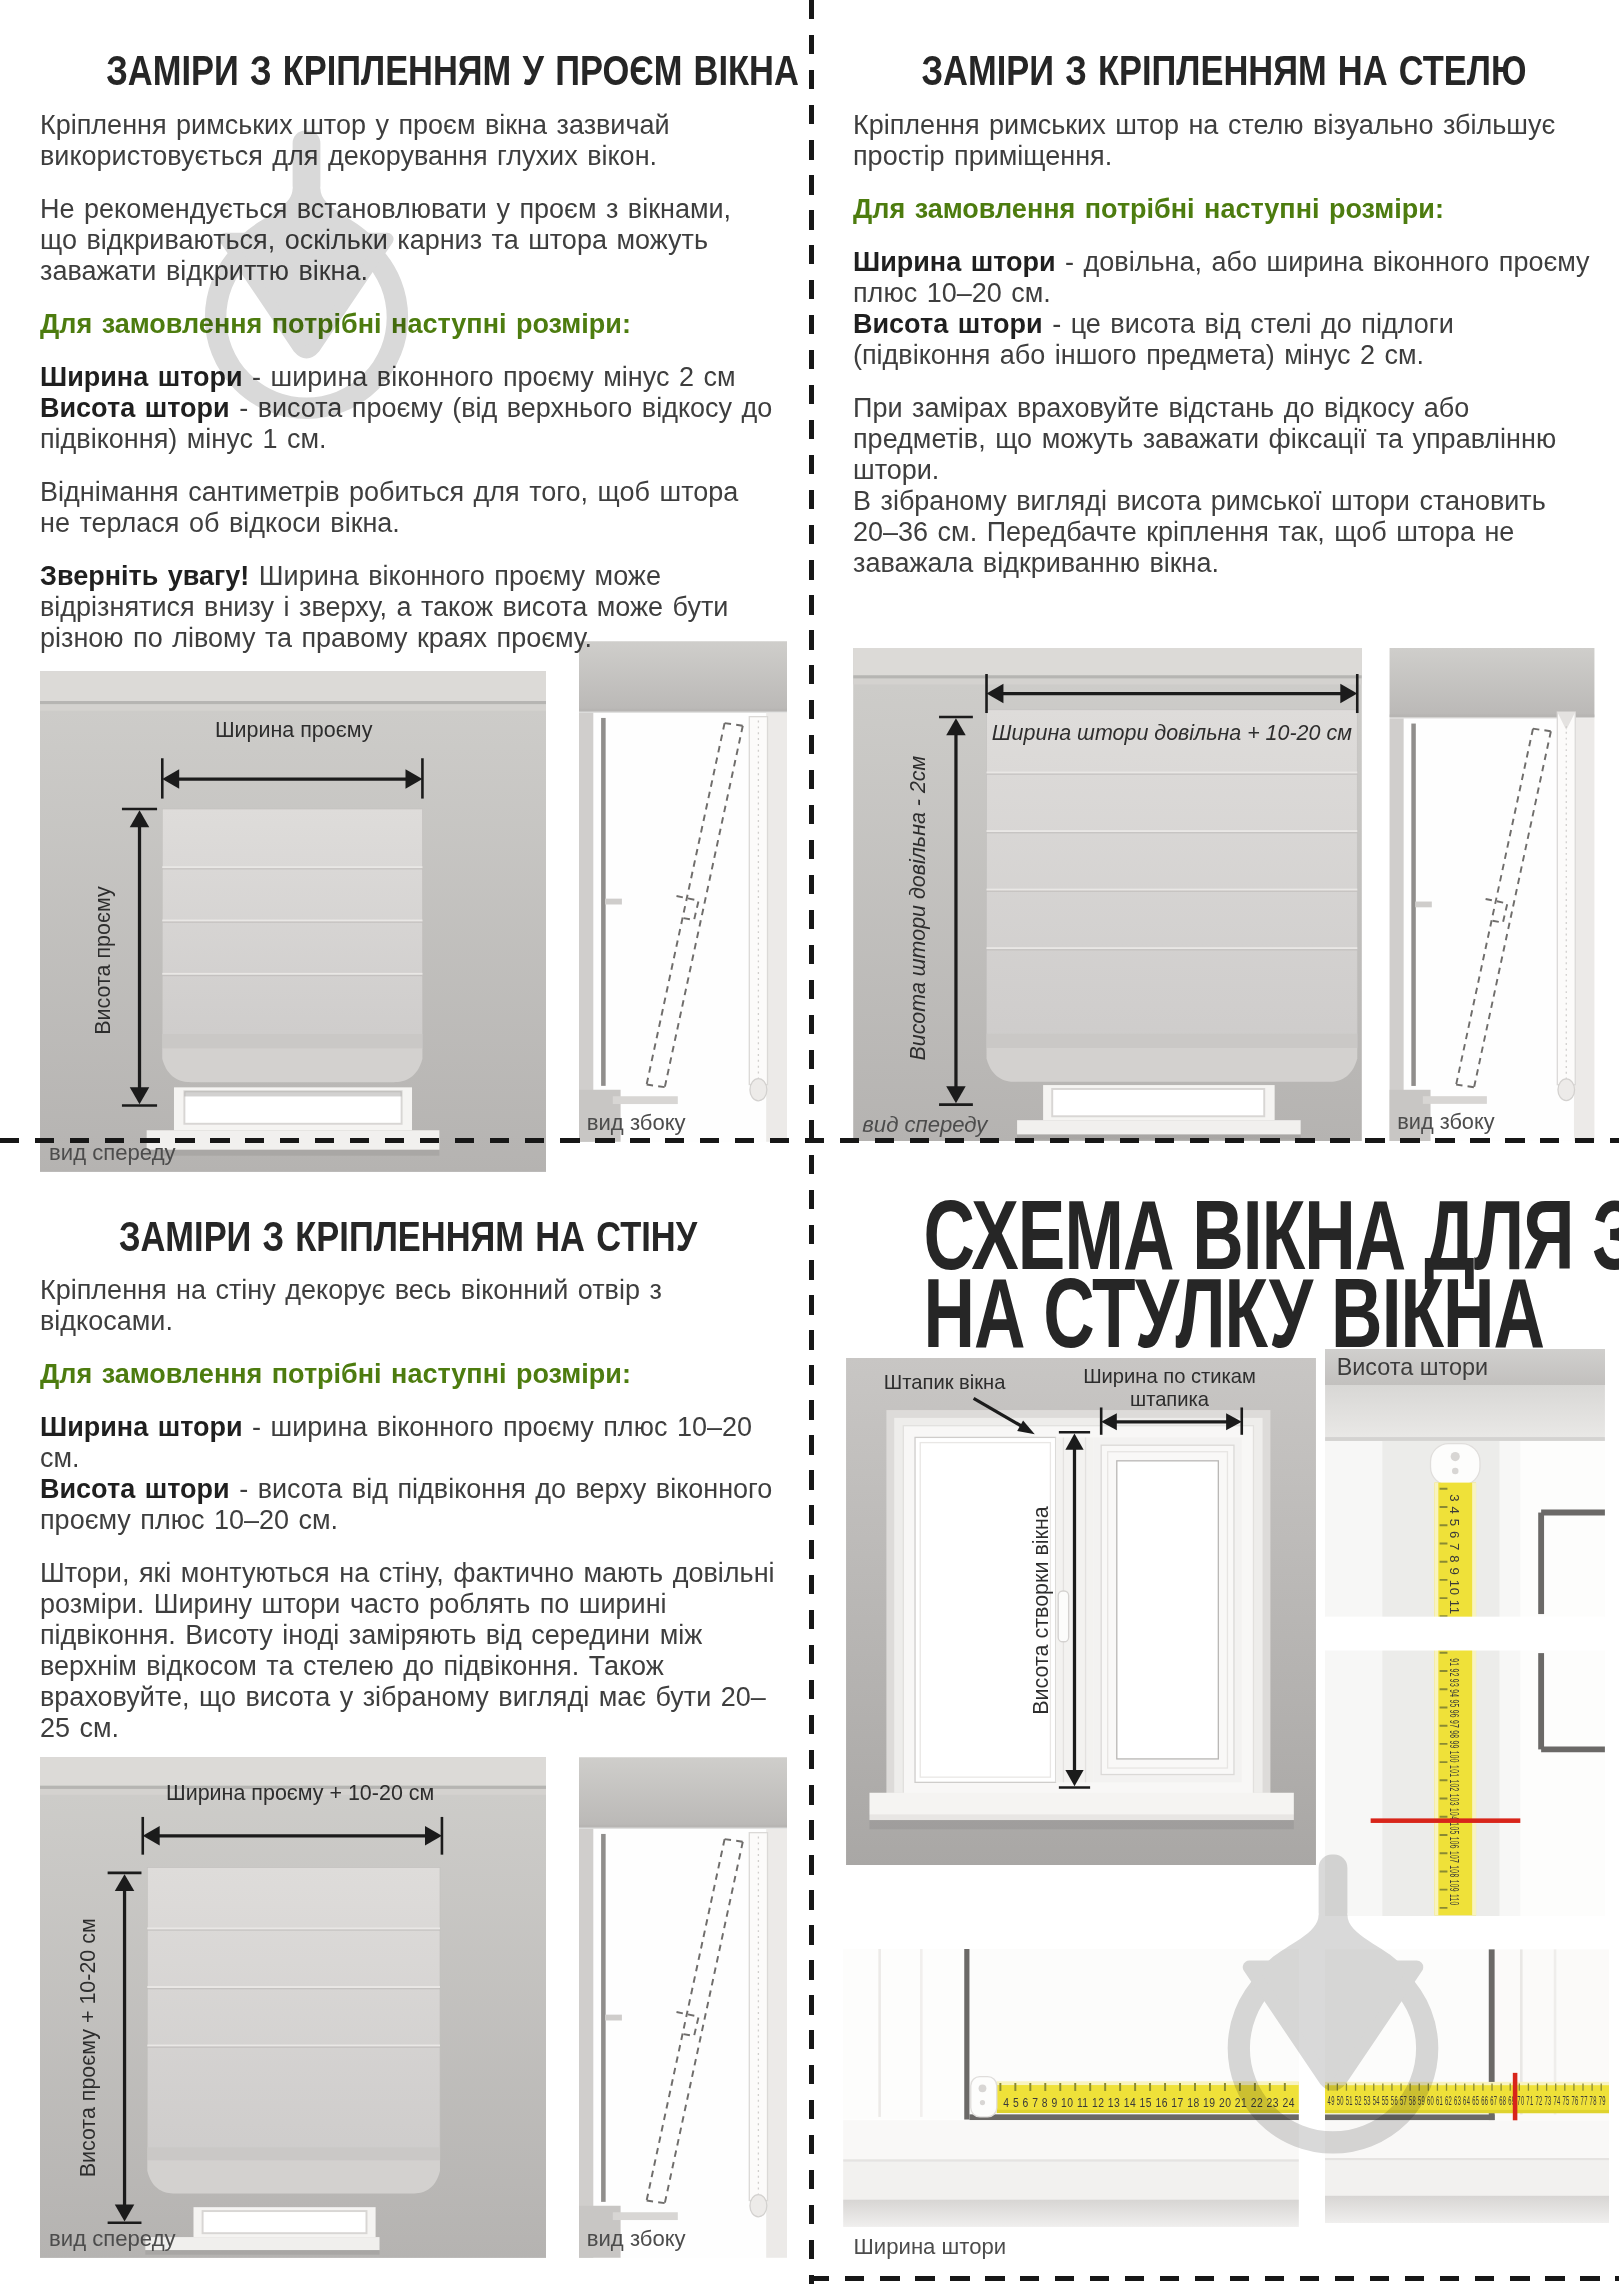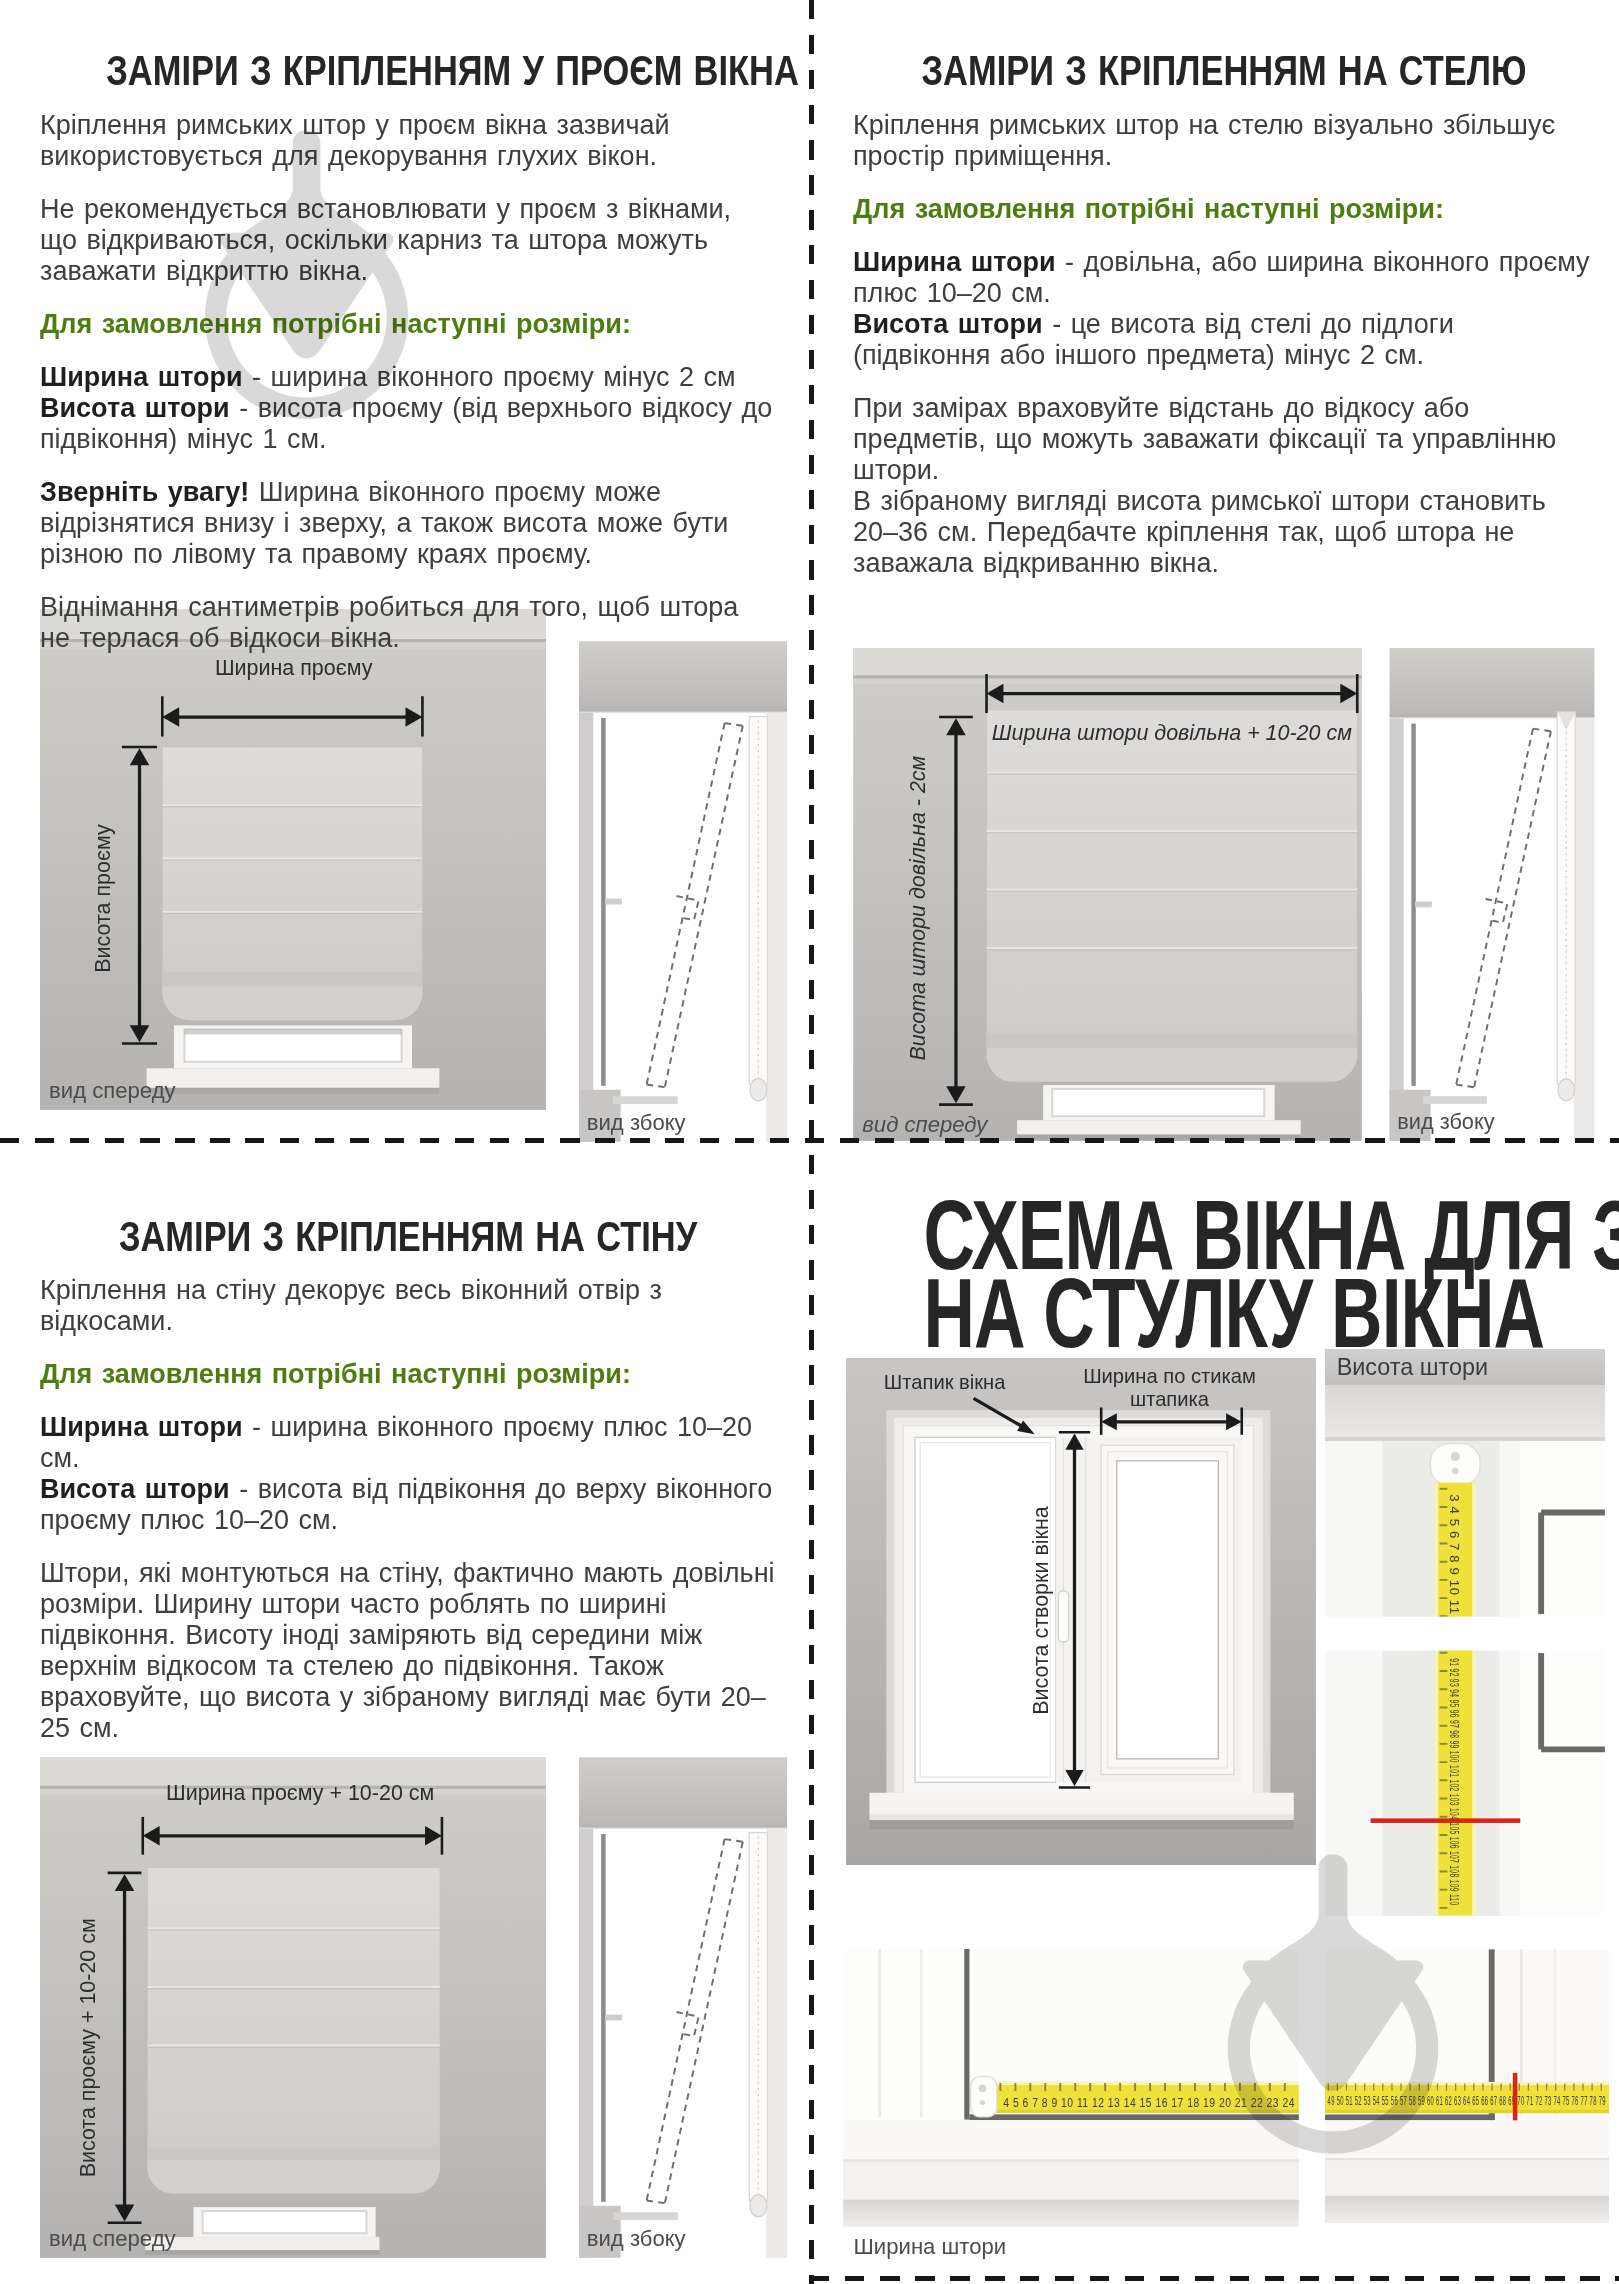--- a/index.html
+++ b/index.html
@@ -60,25 +60,25 @@
 
 <div class="page">
 
   <div class="textcol col-tl">
     <div class="qtitle">ЗАМІРИ З КРІПЛЕННЯМ У ПРОЄМ ВІКНА</div>
     <div class="para">Кріплення римських штор у проєм вікна зазвичай використовується для декорування глухих вікон.</div>
     <div class="para">Не рекомендується встановлювати у проєм з вікнами, що відкриваються, оскільки карниз та штора можуть заважати відкриттю вікна.</div>
     <div class="heading">Для замовлення потрібні наступні розміри:</div>
     <div class="para"><span class="lead">Ширина штори</span><span> - ширина віконного проєму мінус 2 см</span><br>
       <span class="lead">Висота штори</span><span> - висота проєму (від верхнього відкосу до підвіконня) мінус 1 см.</span></div>
+    <div class="para">Віднімання сантиметрів робиться для того, щоб штора не терлася об відкоси вікна.</div>
     <div class="para"><span class="lead">Зверніть увагу!</span><span> Ширина віконного проєму може відрізнятися внизу і зверху, а також висота може бути різною по лівому та правому краях проєму.</span></div>
-    <div class="para">Віднімання сантиметрів робиться для того, щоб штора не терлася об відкоси вікна.</div>
-  </div>
-
-  <div class="photo" style="left:40px;top:609px;border-radius:21px;">
+  </div>
+
+  <div class="photo" style="left:40px;top:671px;border-radius:21px;">
     <svg width="506" height="501" viewBox="0 0 778 770">
       <defs>
         <linearGradient id="tl-wall" x1="0" y1="0" x2="0" y2="1">
             <stop offset="0" stop-color="#cfcecb"></stop>
             <stop offset="1" stop-color="#b5b3b1"></stop>
           </linearGradient>
         <linearGradient id="tl-shade" x1="0" y1="0" x2="0" y2="1">
             <stop offset="0" stop-color="#dedcda"></stop>
             <stop offset="1" stop-color="#cecccb"></stop>
           </linearGradient>

